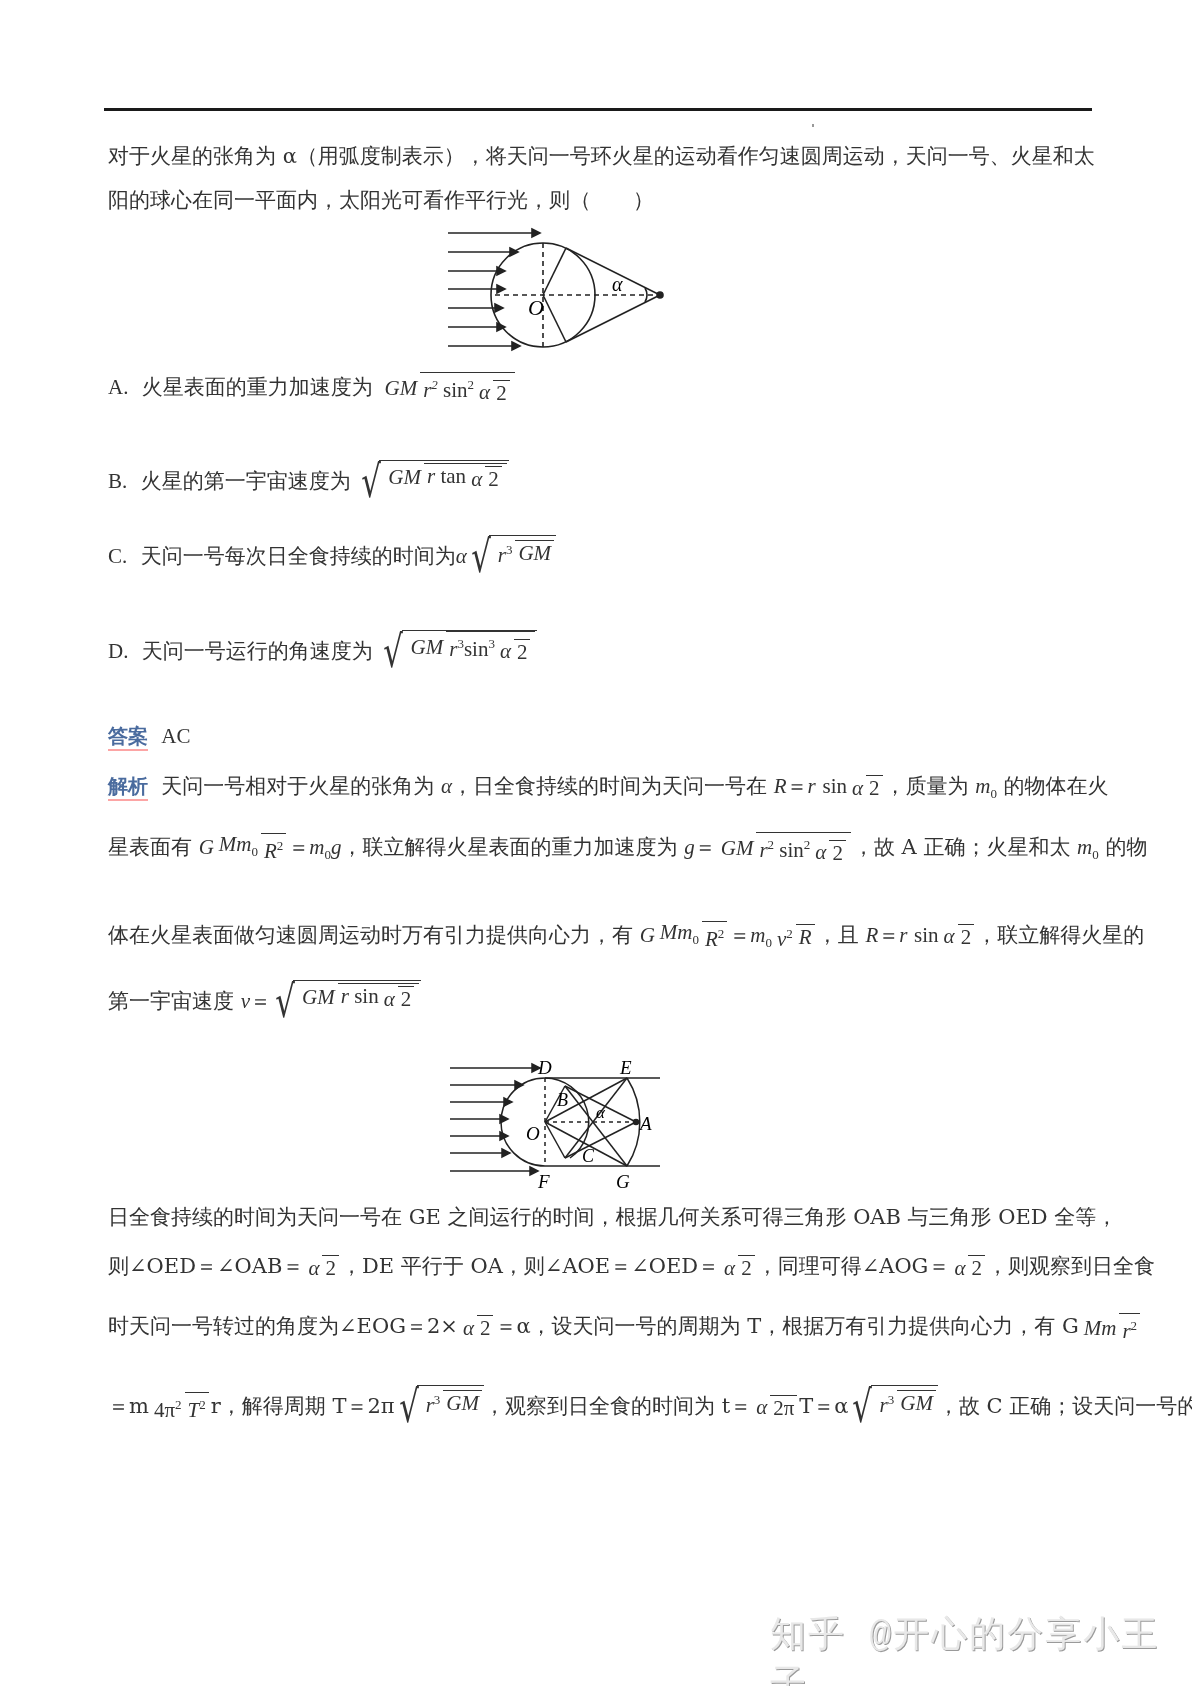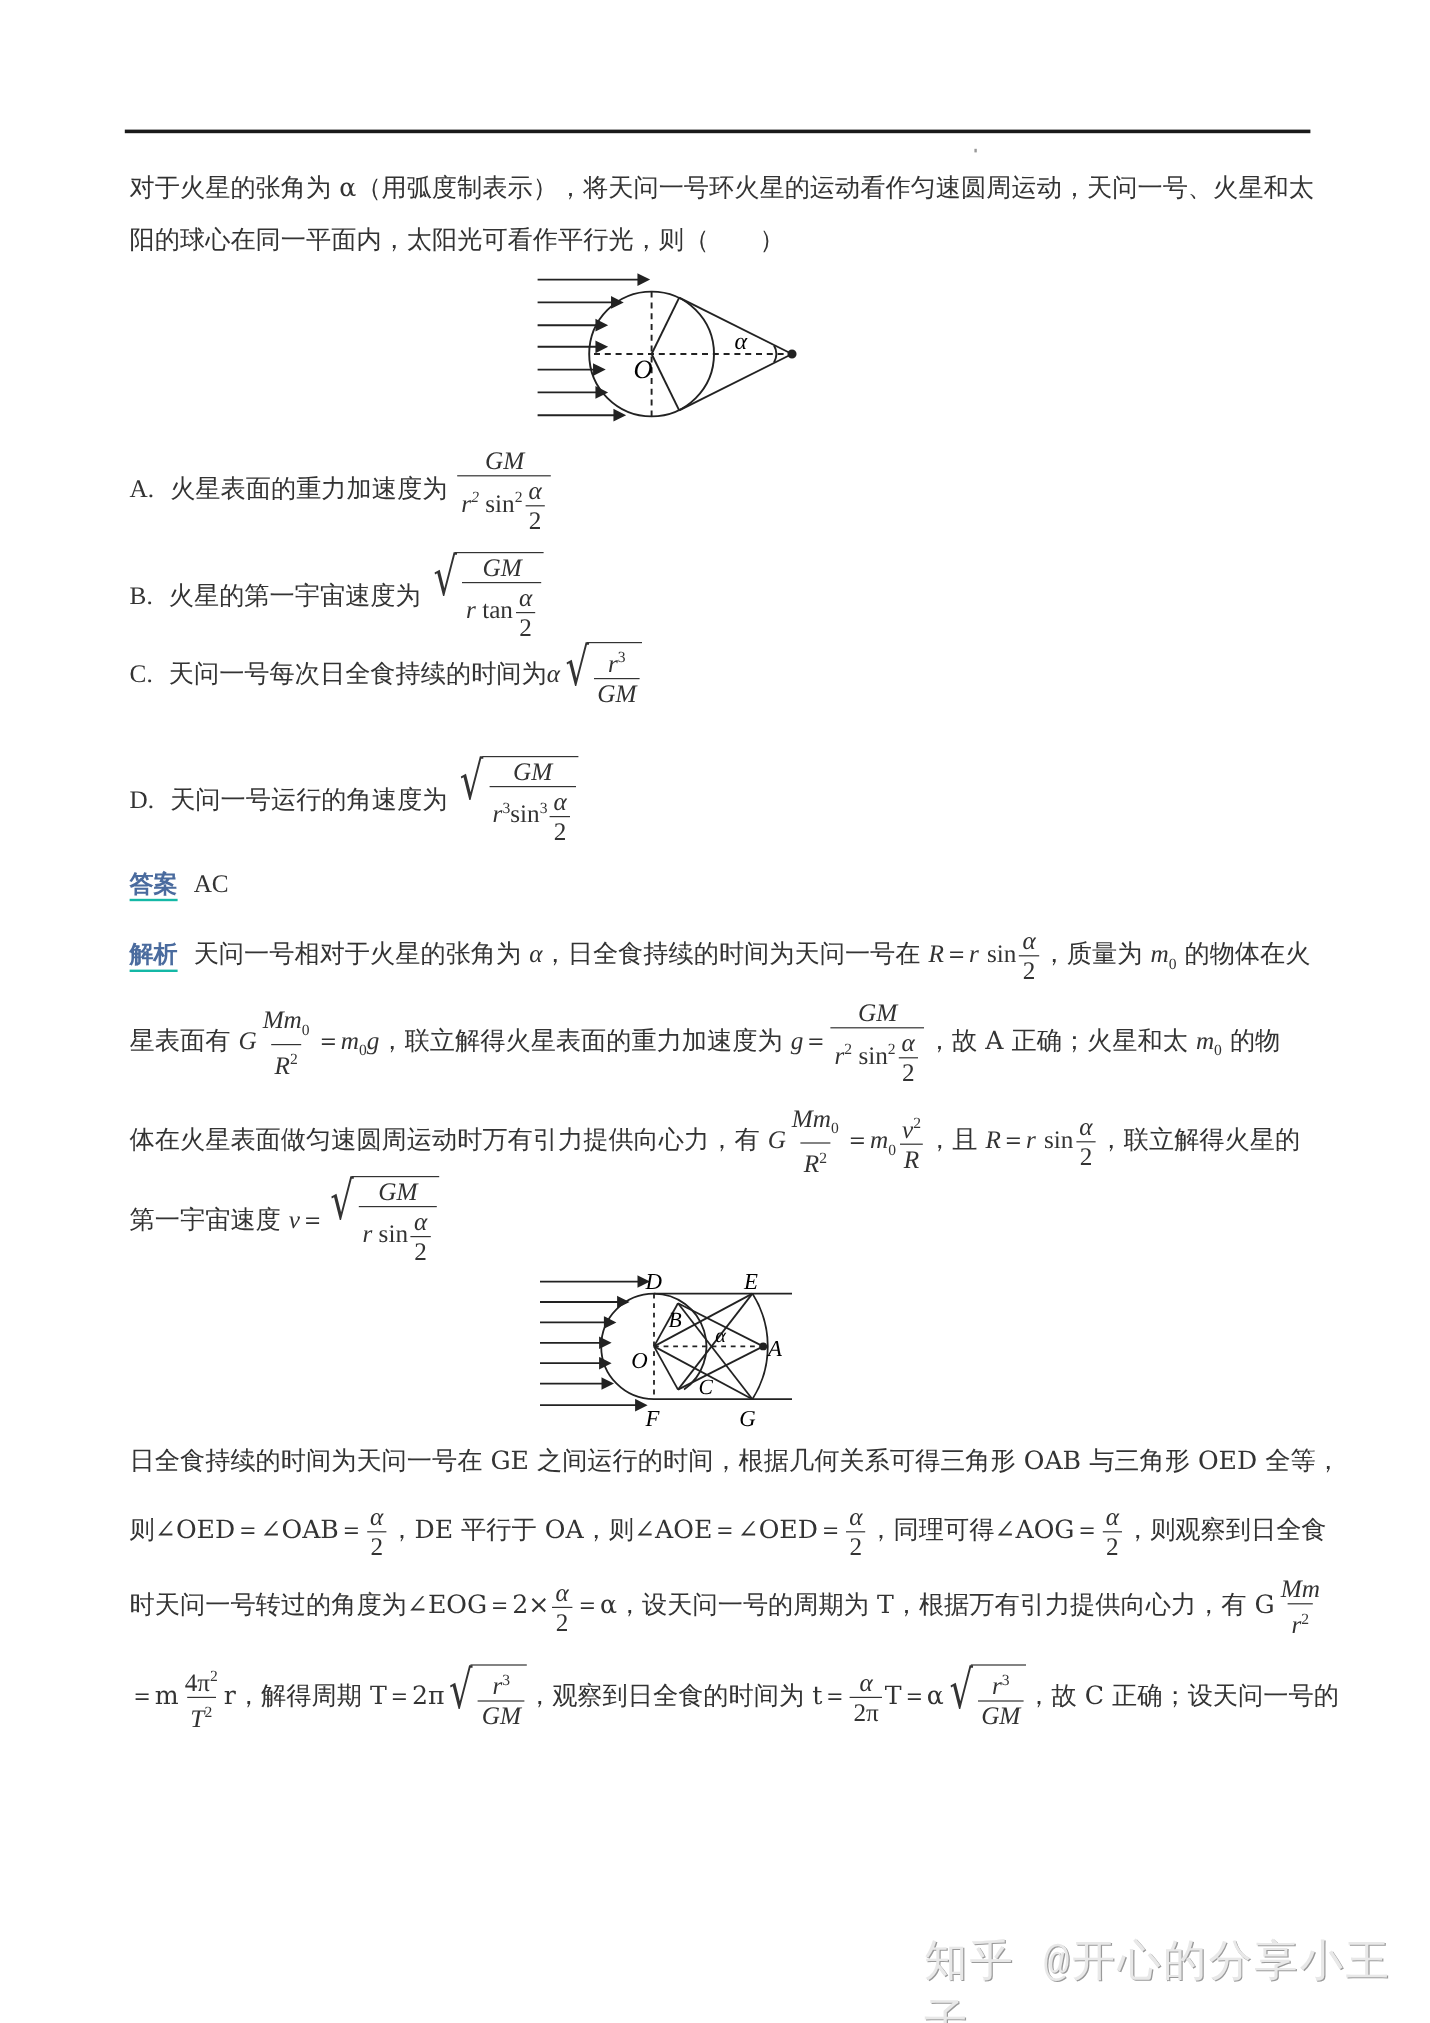--- a/index.html
+++ b/index.html
@@ -3,29 +3,29 @@
 <meta charset="utf-8">
 <style>
   html,body{margin:0;padding:0;background:#fff;}
   body{width:1192px;height:1686px;position:relative;overflow:hidden;
        font-family:"DejaVu Serif","Liberation Serif",serif;color:#2a2a2a;}
   .rule{position:absolute;left:104px;top:108px;width:988px;height:3px;background:#1a1a1a;}
   .dot{position:absolute;left:812px;top:124px;width:2px;height:3px;background:#999;}
   .line{position:absolute;left:108px;font-size:21px;line-height:28px;white-space:nowrap;color:#333;}
   .m{font-family:"Liberation Serif","DejaVu Serif",serif;font-style:italic;}
   .r{font-family:"Liberation Serif","DejaVu Serif",serif;font-style:normal;}
-  .frac{display:inline-flex;flex-direction:column;align-items:center;vertical-align:middle;margin:0 2px;}
+  .frac{display:inline-flex;flex-direction:row;align-items:center;vertical-align:middle;margin:0 2px;}
   .frac .num{padding:0 3px;line-height:24px;}
   .frac .den{border-top:1.5px solid #333;padding:0 3px;line-height:24px;}
   .sqrt{display:inline-flex;align-items:stretch;vertical-align:middle;}
   .sqrt .rad{font-family:"DejaVu Serif",serif;font-size:44px;line-height:1;transform:scaleX(.7);margin-right:-6px;}
   .sqrt .body{border-top:1.5px solid #333;padding-left:4px;}
   sup{font-size:13px;}
   sub{font-size:13px;}
-  .tag{color:#4a6b9e;border-bottom:2px solid #14b8a6;padding-bottom:1px;font-weight:bold;font-family:"DejaVu Sans",sans-serif;font-size:20px;}
+  .tag{color:#4a6b9e;border-bottom:2px solid #fca5a5;padding-bottom:1px;font-weight:bold;font-family:"DejaVu Sans",sans-serif;font-size:20px;}
   svg text{font-family:"Liberation Serif",serif;font-style:italic;}
   .wm{position:absolute;left:770px;top:1610px;font-family:Liberation Mono, monospace;font-size:36px;color:#e8e8e8;
       text-shadow:1px 1px 0 #9a9a9a,-1px -1px 0 #fff;letter-spacing:2px;}
 </style>
 </head>
 <body>
 
 <div class="rule"></div>
 <div class="dot"></div>
 

